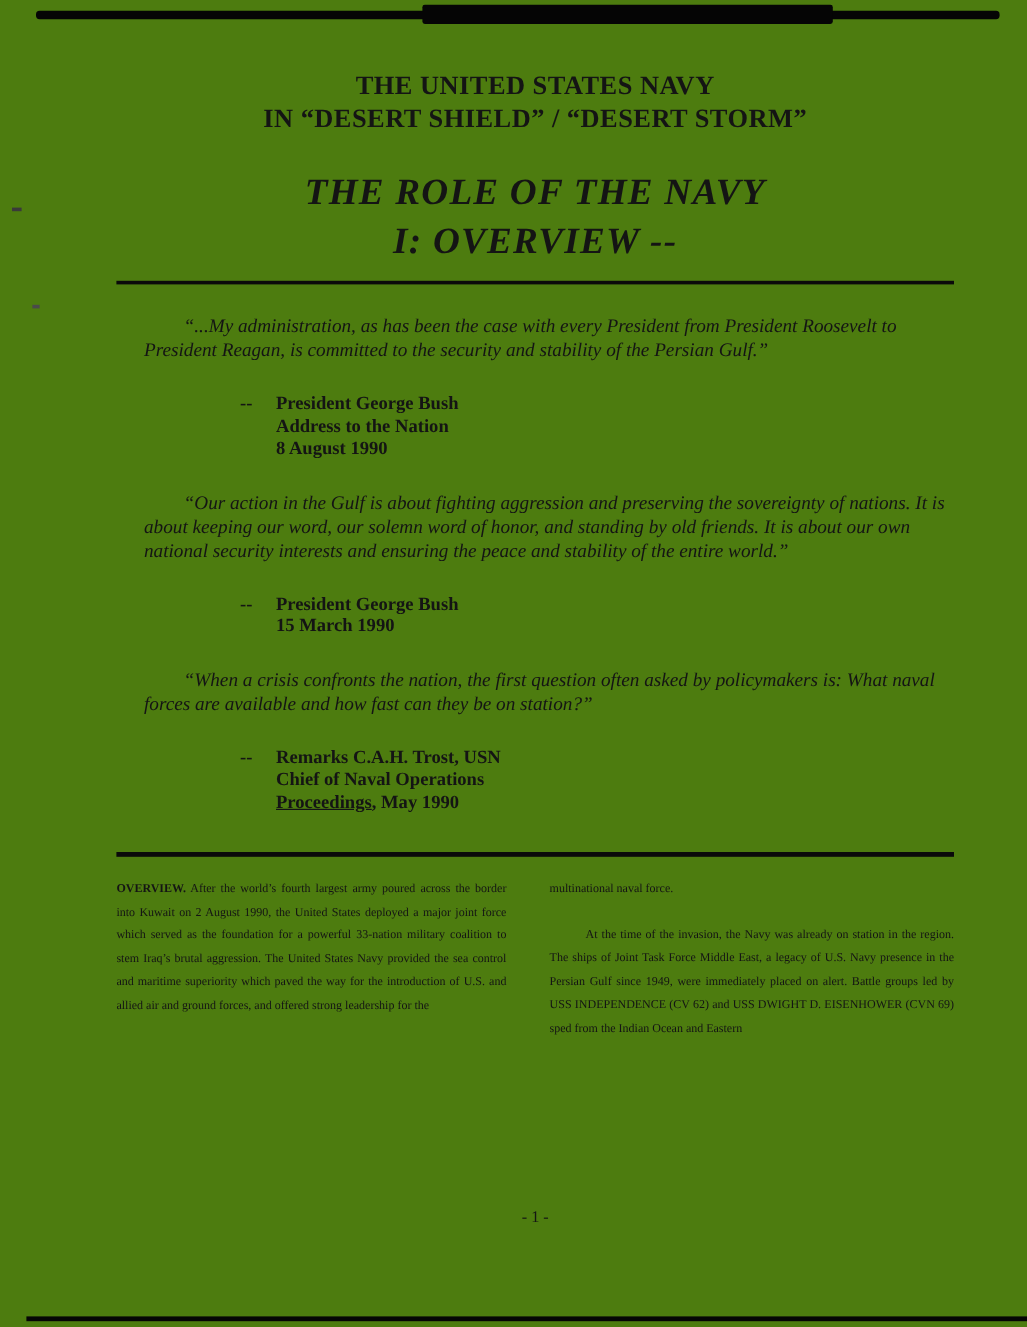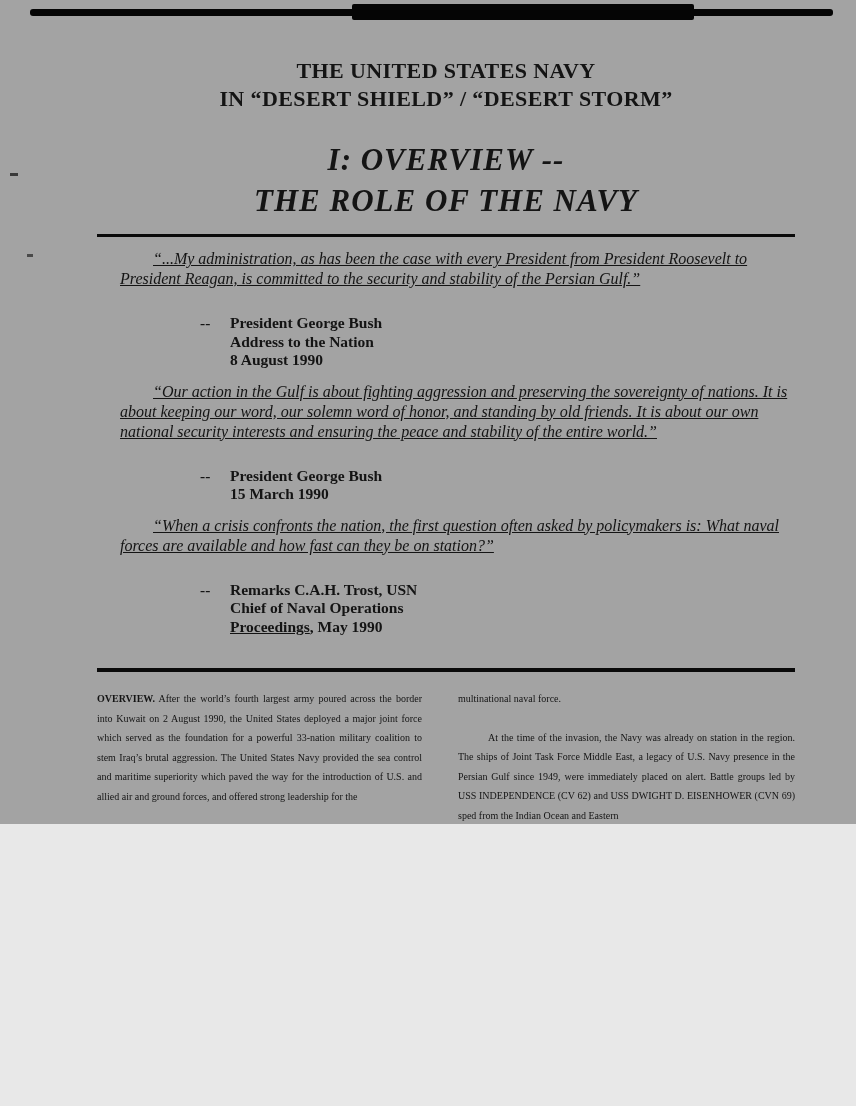--- a/index.html
+++ b/index.html
@@ -1,20 +1,20 @@
 <!DOCTYPE html>
 <html><head>
 <meta charset="utf-8">
 <style>
   * { margin:0; padding:0; box-sizing:border-box; }
   html,body { background:#e8e8e8; }
   body { font-family:"Liberation Serif","DejaVu Serif",serif; color:#141414; }
   .page {
-    position:relative; width:856px; height:824px; margin:0 auto;
-    background:#a3a3a3; overflow:hidden;
+    position:relative; width:856px; height:1106px; margin:0 auto;
+    background:#4d7c0f; overflow:hidden;
   }
 
   
   .scan-top-thin  { position:absolute; left:30px;  top:9px;   width:803px; height:7px;  background:#050505; border-radius:3px; }
   .scan-top-thick { position:absolute; left:352px; top:4px;   width:342px; height:16px; background:#050505; border-radius:2px; }
   .scan-bottom    { position:absolute; left:22px;  top:1097px;width:834px; height:4px;  background:#050505; }
   .artifact-1 { position:absolute; left:10px; top:173px; width:8px; height:3px; background:#3a3a3a; }
   .artifact-2 { position:absolute; left:27px; top:254px; width:6px; height:3px; background:#4a4a4a; }
 
   .content { position:absolute; left:97px; top:0; width:698px; }
@@ -28,21 +28,21 @@
     font-size:31px; line-height:41px; letter-spacing:1px;
   }
   .rule { border:none; height:3px; background:#0a0a0a; }
   .rule-1 { margin-top:13px; }
   .rule-2 { margin-top:32px; height:4px; }
 
   .quote {
     margin:44px 4px 0 23px; font-style:italic;
     font-size:16px; line-height:20px; text-indent:33px;
   }
-  .quotes .quote:first-child { margin-top:12px;text-decoration:underline; }
+  .quotes .quote:first-child { margin-top:26px; }
   .attribution {
     margin:25px 0 0 103px; display:flex;
     font-weight:bold; font-size:15.5px; line-height:18.5px;
   }
   .attribution .dash { width:30px; }
   .underline { text-decoration:underline;text-align:right; }
 
   .columns { display:flex; margin-top:17px; }
   .col-left  { width:325px; }
   .col-gap   { width:36px; }
@@ -68,22 +68,22 @@
   <div class="artifact-2"></div>
 
   <div class="content">
 
     <header>
       <div class="doc-title">
         <div>THE UNITED STATES NAVY</div>
         <div>IN “DESERT SHIELD” / “DESERT STORM”</div>
       </div>
       <h1 class="section-heading">
+        <div>THE ROLE OF THE NAVY</div>
         <div>I: OVERVIEW --</div>
-        <div>THE ROLE OF THE NAVY</div>
       </h1>
     </header>
 
     <hr class="rule rule-1">
 
     <section class="quotes">
 
       <div>
         <p class="quote">“...My administration, as has been the case with every President from President Roosevelt to President Reagan, is committed to the security and stability of the Persian Gulf.”</p>
         <div class="attribution">

